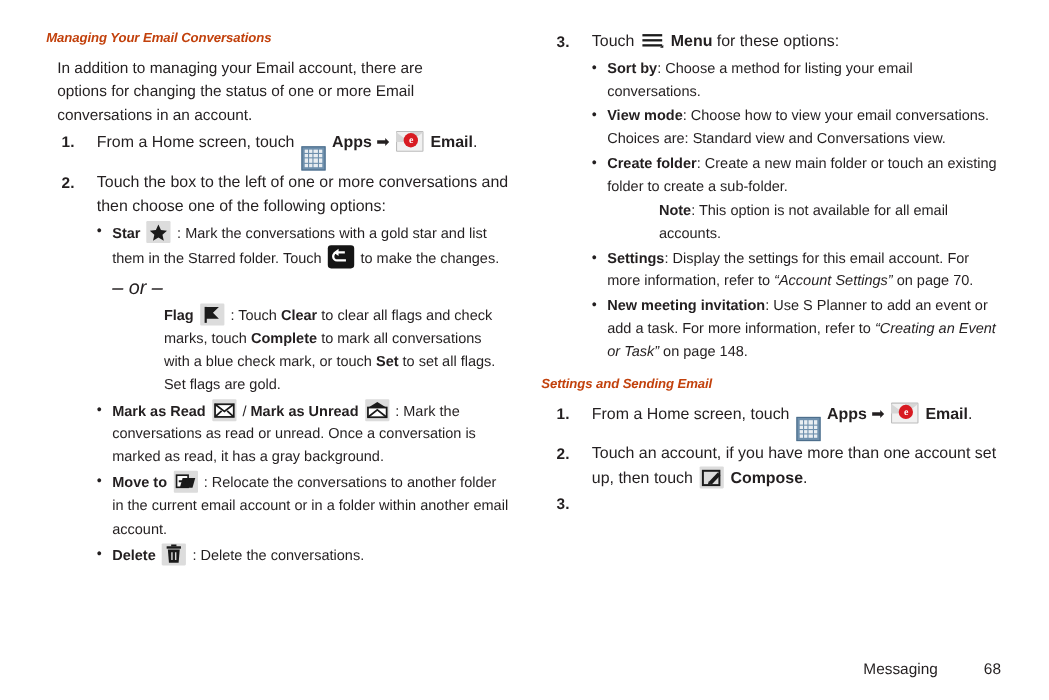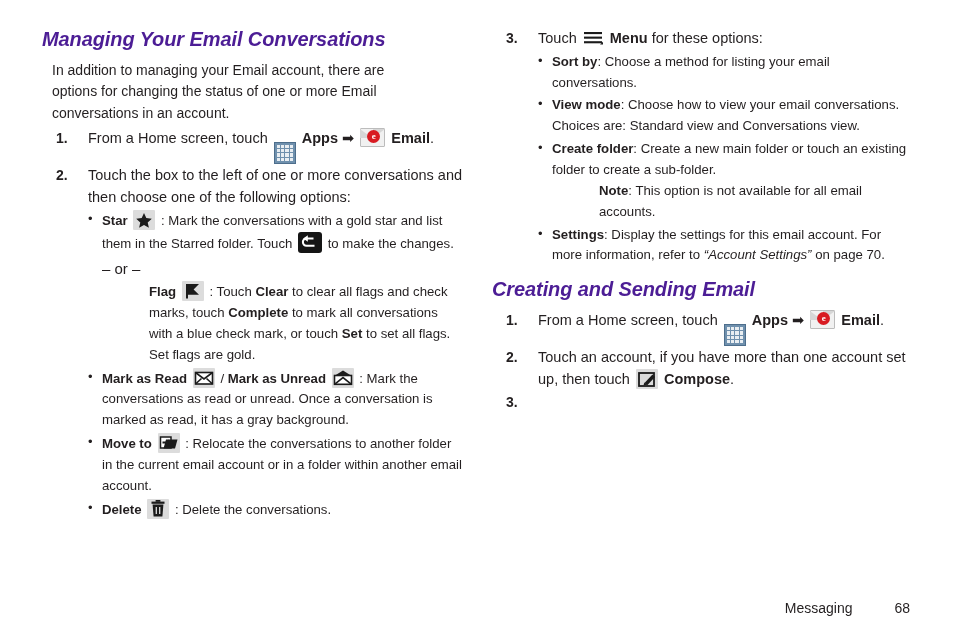--- a/index.html
+++ b/index.html
@@ -21,24 +21,24 @@
     box-sizing: border-box;
   }
   .col {
     position: absolute;
     top: 28px;
   }
   .col-left  { left: 42px;  width: 420px; }
   .col-right { left: 492px; width: 420px; }
 
   h2.section-head {
-    font-size: 20px;
+    font-size: 12px;
     font-weight: bold;
     font-style: italic;
-    color: #4c1d95;
+    color: #c2410c;
     margin: 0 0 9px 0;
     letter-spacing: -0.1px;
     line-height: 1.15;
   }
   .intro {
     font-size: 14px;
     line-height: 1.53;
     margin: 0 0 4px 10px;
     width: 370px;
   }
@@ -86,23 +86,24 @@
     font-size: 13px;
   }
   ul.bullets.tight > li { margin-bottom: 1px; }
   .plain-para {
     font-size: 13.2px;
     line-height: 1.58;
     margin: 0 0 2px 0;
     padding-left: 47px;
   }
   .or-line {
-    font-size: 15px;
+    font-size: 18px;
     margin: 3px 0 2px 0;
     line-height: 1.4;
+    font-style: italic;
   }
   b, .b { font-weight: bold; }
   .bi {
     font-weight: normal;
     font-style: italic;
   }
 
   
   .ico {
     display: inline-block;
@@ -387,26 +388,31 @@
             </div>
           </li>
 
           <li>
             <b>Settings</b><span>: Display the settings for this email account. For more information, refer to</span>
             <span class="bi">“Account Settings”</span>
             <span>on page 70.</span>
           </li>
 
 
+          <li>
+            <b>New meeting invitation</b><span>: Use S Planner to add an event or add a task. For more information, refer to</span>
+            <span class="bi">“Creating an Event or Task”</span>
+            <span>on page 148.</span>
+          </li>
 
         </ul>
       </li>
     </ol>
 
-    <h2 class="section-head" style="margin-top:12px;">Creating and Sending Email</h2>
+    <h2 class="section-head" style="margin-top:12px;">Settings and Sending Email</h2>
 
     <ol class="steps">
 
       <li>
         <span class="num">1.</span>
         <span class="step-text">
           <span>From a Home screen, touch</span>
           <span class="ico ico-apps">
             <span class="g">
                 <i></i>

